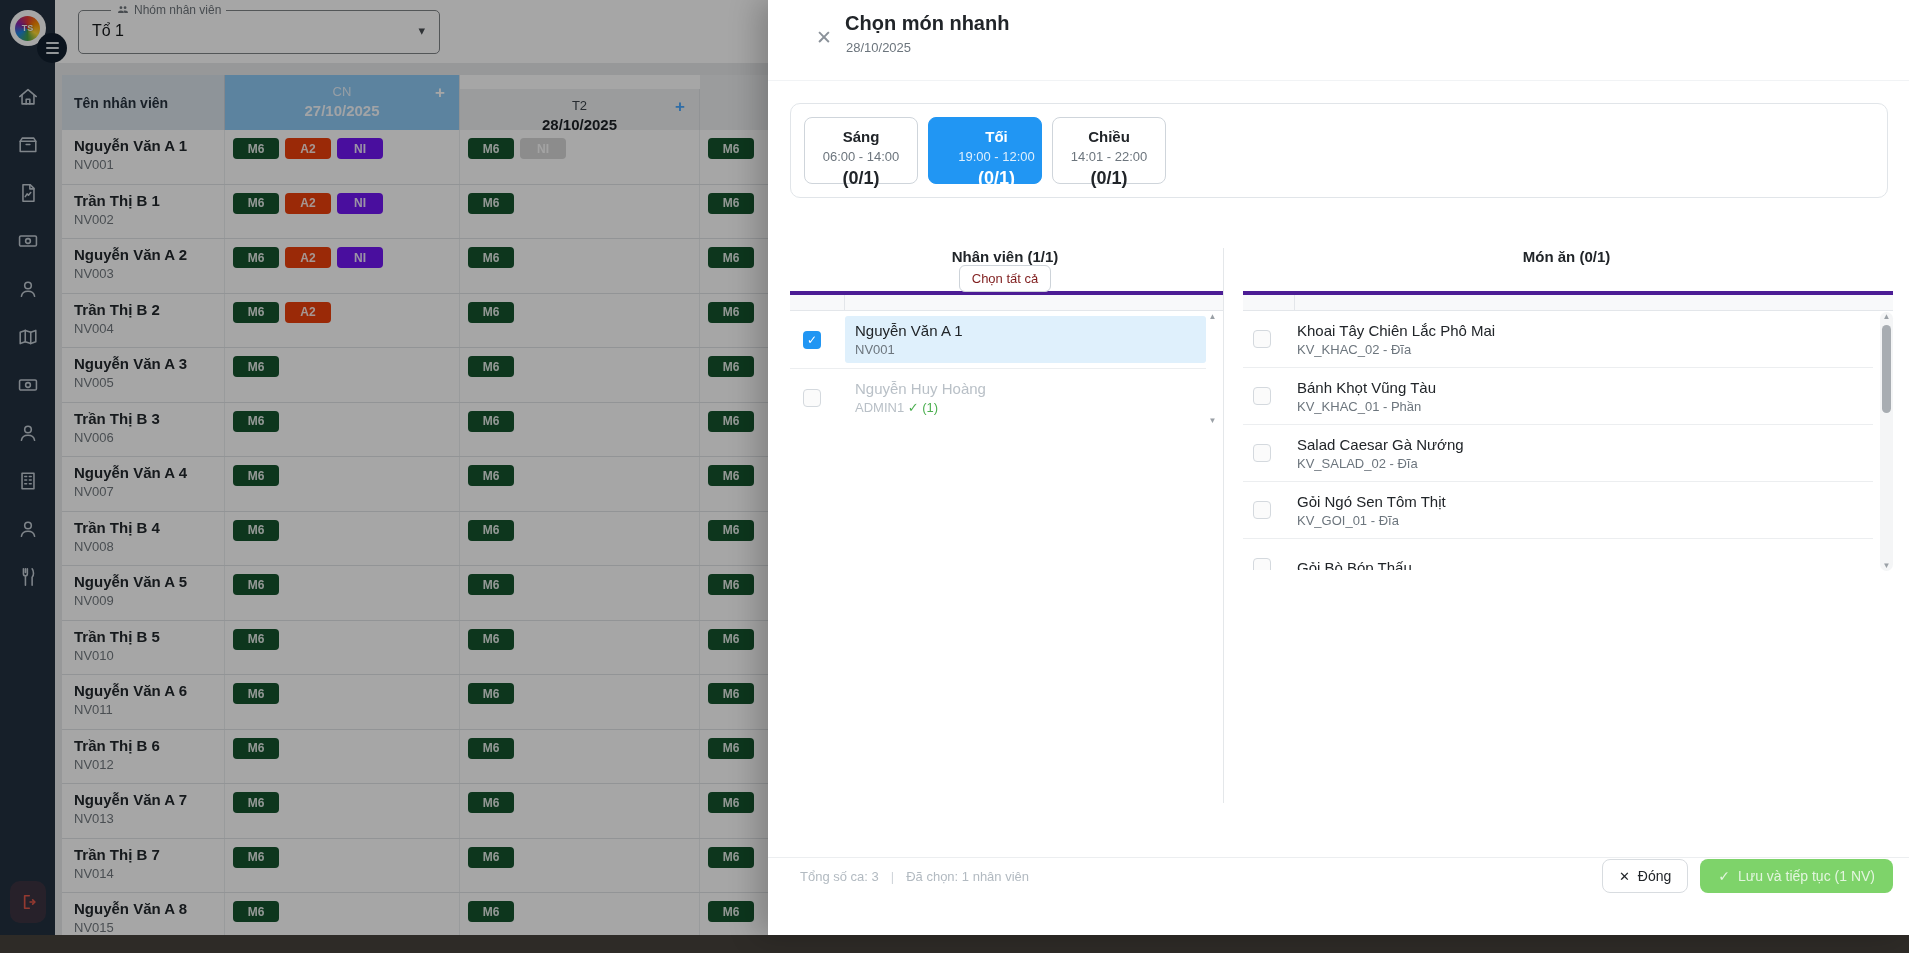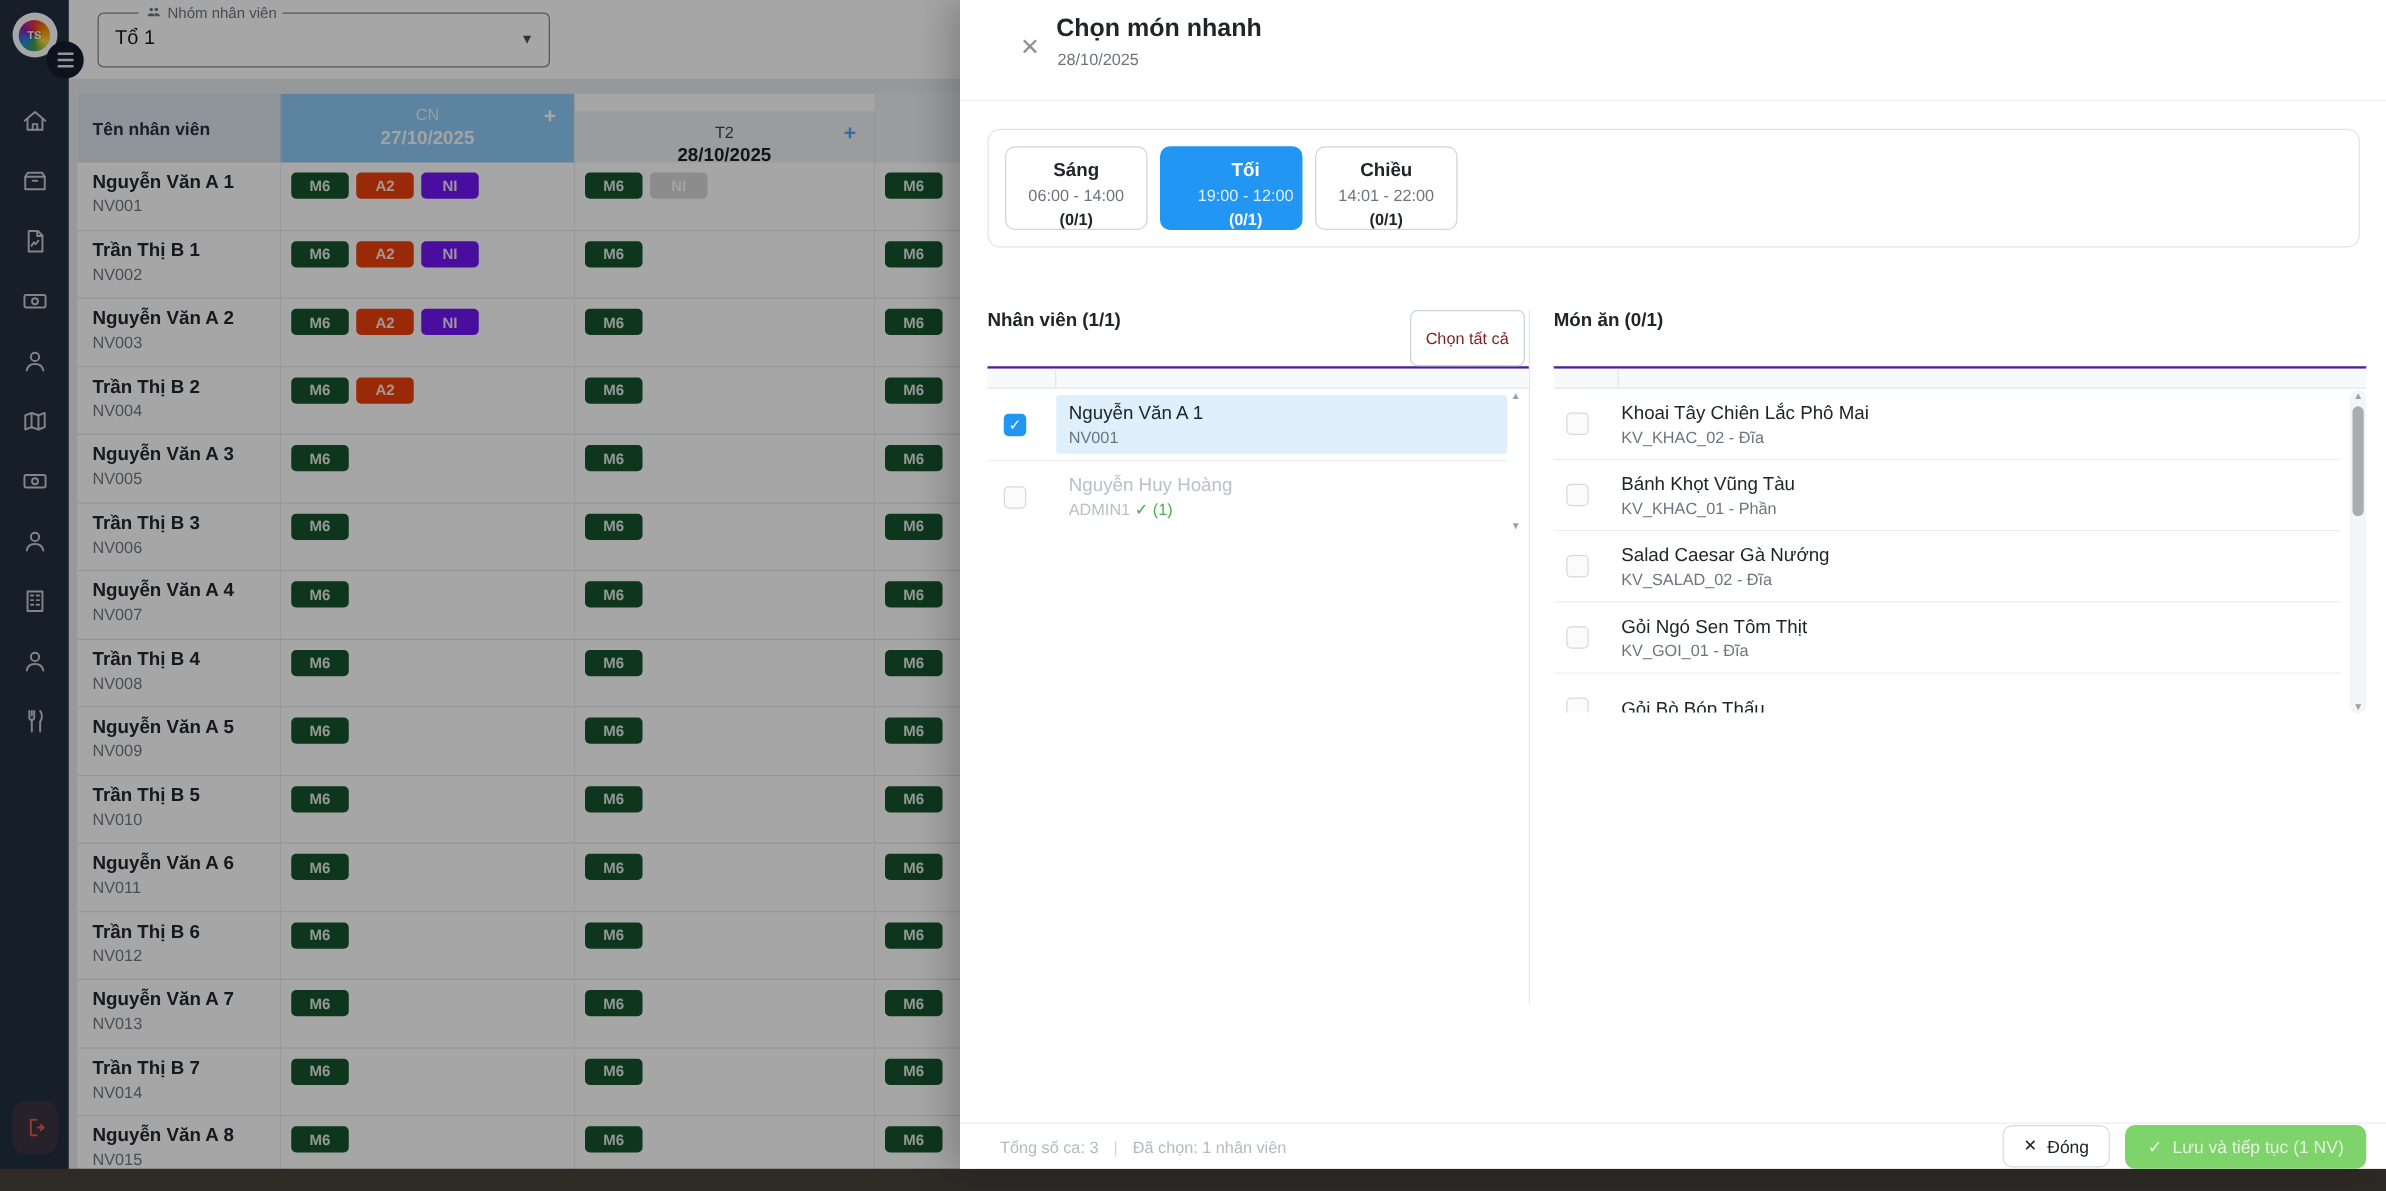--- a/index.html
+++ b/index.html
@@ -62,30 +62,30 @@
   .modal { position:absolute; left:768px; top:0; width:1141px; height:935px; background:#fff; z-index:10; box-shadow:-10px 0 28px rgba(0,0,0,0.22); }
   .m-close { position:absolute; left:48px; top:26px; background:none; border:none; font-size:19px; color:#8a9199; cursor:pointer; }
   .m-title { position:absolute; left:77px; top:12px; font-size:20px; font-weight:bold; color:#212529; }
   .m-date { position:absolute; left:78px; top:40px; font-size:13px; color:#6c757d; }
   .m-hline { position:absolute; top:80px; left:0; right:0; border-top:1px solid #f1f3f5; }
 
   .shift-group { position:absolute; top:103px; left:22px; right:21px; height:95px; border:1px solid #e1e5e9; border-radius:10px; padding:13px; display:flex; gap:10px; }
   .shift-card { width:114px; border:1px solid #cfd5db; border-radius:8px; background:#fff; text-align:center; padding:10px 0 8px; cursor:pointer; }
   .sc-name { font-size:15px; font-weight:bold; color:#212529; }
   .sc-time { font-size:13px; color:#6c757d; margin-top:4px; }
-  .sc-count { font-size:13px; font-weight:bold; color:#212529; margin-top:4px; }
+  .sc-count { font-size:18px; font-weight:bold; color:#212529; margin-top:4px; }
   .shift-card.active { background:#2196f3; border-color:#2196f3;padding-left:23px; }
   .shift-card.active .sc-name, .shift-card.active .sc-count { color:#fff; }
   .shift-card.active .sc-time { color:rgba(255,255,255,0.85); }
 
   .panels { position:absolute; top:248px; left:22px; right:16px; height:555px; display:flex; }
   .panel { position:relative; }
   .p-emp { width:434px; border-right:1px solid #e4e7ea; }
   .p-dish { flex:1; padding-left:19px; }
-  .p-title-row { height:47px; display:flex; justify-content:space-between; border-bottom:2px solid #4c1d95; padding-right:3px; }
+  .p-title-row { height:47px; display:flex; align-items:center; justify-content:space-between; border-bottom:4px solid #4c1d95; padding-right:3px;flex-direction:column; }
   .p-title { font-size:15px; font-weight:bold; color:#212529; }
   .select-all { border:1px solid #cdd3d9; border-radius:6px; background:#fff; font-size:13px; color:#7f1d1d; padding:5px 12px; cursor:pointer; font-family:inherit; }
   .strip { height:16px; background:#f8f9fa; border-bottom:1px solid #e3e6ea; display:flex; }
   .strip-check { border-right:1px solid #e3e6ea; }
   .emp-strip-check { width:55px; } .dish-strip-check { width:52px; }
 
   .emp-list { margin-right:17px; height:116px; overflow:hidden; }
   .emp-row { display:flex; align-items:center; padding:5px 0; cursor:pointer; }
   .emp-row + .emp-row { border-top:1px solid #eceef0; }
   .cb { width:18px; height:18px; margin:0 24px 0 13px; flex:none; font-size:12px; font-weight:bold; display:flex; align-items:center; justify-content:center; border-radius:4px; cursor:pointer; }
@@ -102,21 +102,21 @@
   .vscroll .arr { font-size:8px; color:#9aa0a6; line-height:10px; }
   .vscroll .arr-b { margin-top:auto; }
   .emp-scroll { right:4px; top:64px; height:114px; }
   .dish-scroll { right:0; top:64px; height:259px; background:#f4f5f6; border-radius:7px; }
   .dish-scroll .thumb { width:9px; height:88px; background:#a8adb2; border-radius:5px; margin-top:3px; }
 
   .dish-list { margin-right:20px; height:259px; overflow:hidden; }
   .dish-row { display:flex; align-items:center; height:57px; border-bottom:1px solid #eceef0; cursor:pointer; }
   .dish-row .cb { margin:0 26px 0 10px; }
 
-  .m-footer { position:absolute; left:0; right:0; top:898px; height:37px; border-top:1px solid #eceef0; display:flex; align-items:center; padding:0 16px 0 32px; }
+  .m-footer { position:absolute; left:0; right:0; top:857px; height:37px; border-top:1px solid #eceef0; display:flex; align-items:center; padding:0 16px 0 32px; }
   .f-left { display:flex; align-items:center; gap:12px; font-size:13px; color:#b2bac1; }
   .f-sep { color:#d0d5da; }
   .f-right { margin-left:auto; display:flex; align-items:center; gap:12px; }
   .btn-close { display:flex; align-items:center; gap:8px; border:1px solid #d8dce0; border-radius:8px; background:#fff; padding:8px 16px; font-size:14px; color:#212529; cursor:pointer; font-family:inherit; }
   .btn-close .x { font-size:13px; }
   .btn-save { display:flex; align-items:center; gap:8px; border:none; border-radius:8px; background:#7ed36a; padding:9px 18px; font-size:14px; color:rgba(255,255,255,0.78); cursor:default; font-family:inherit; }
 </style>
 </head>
 <body>
 

